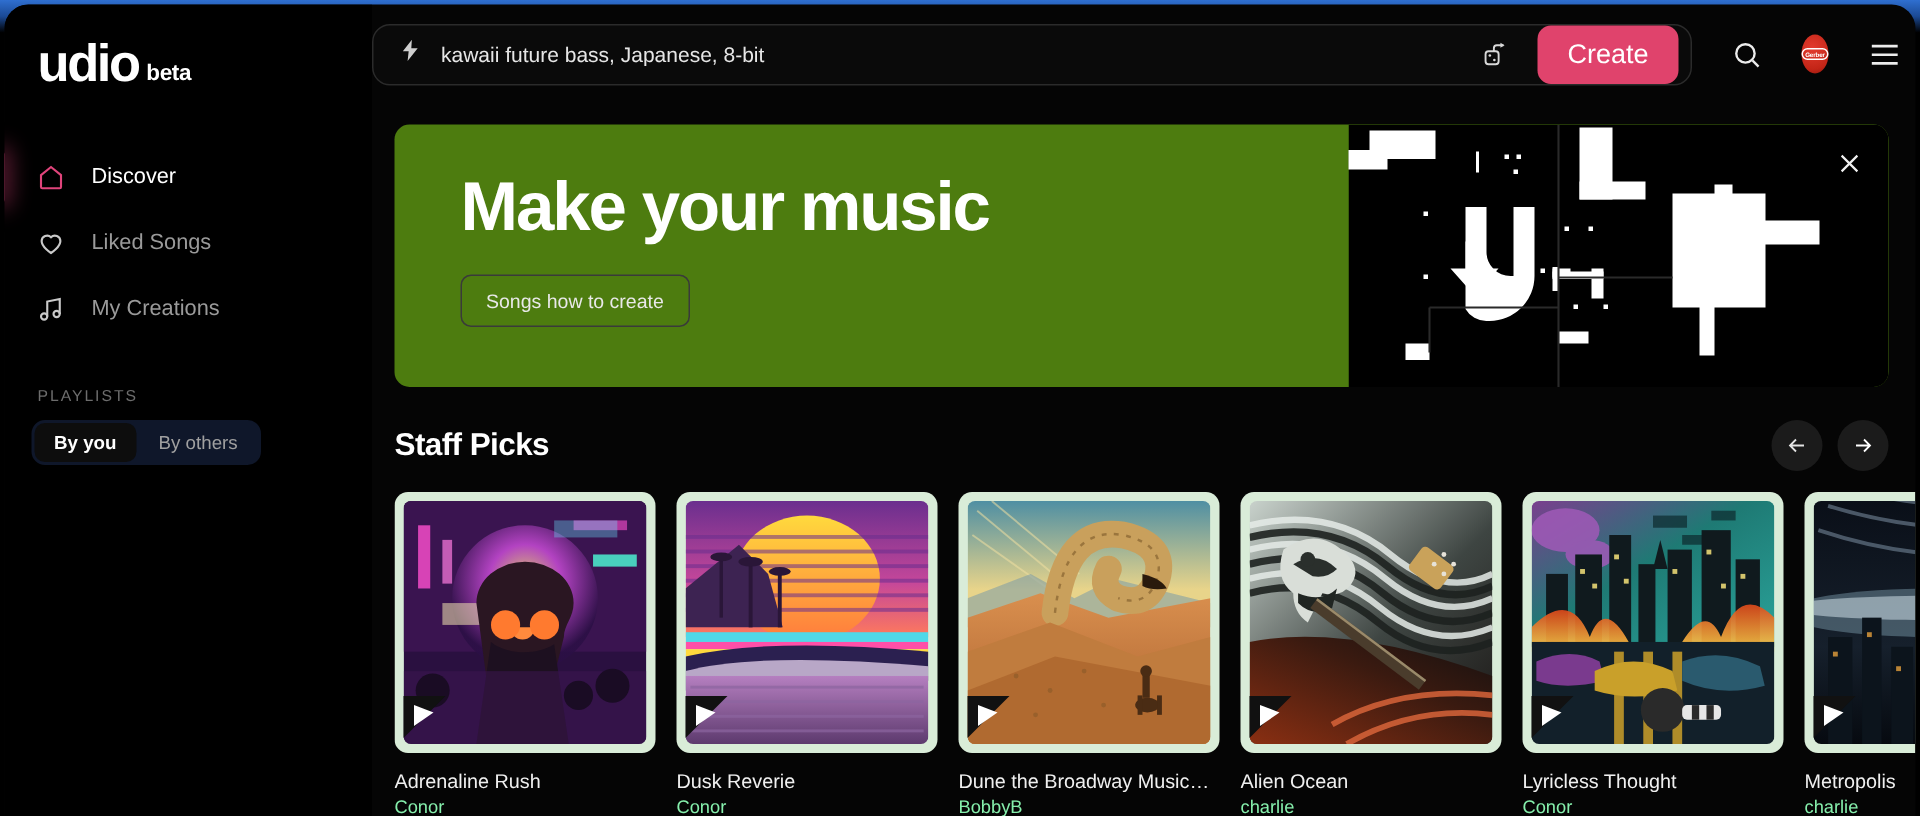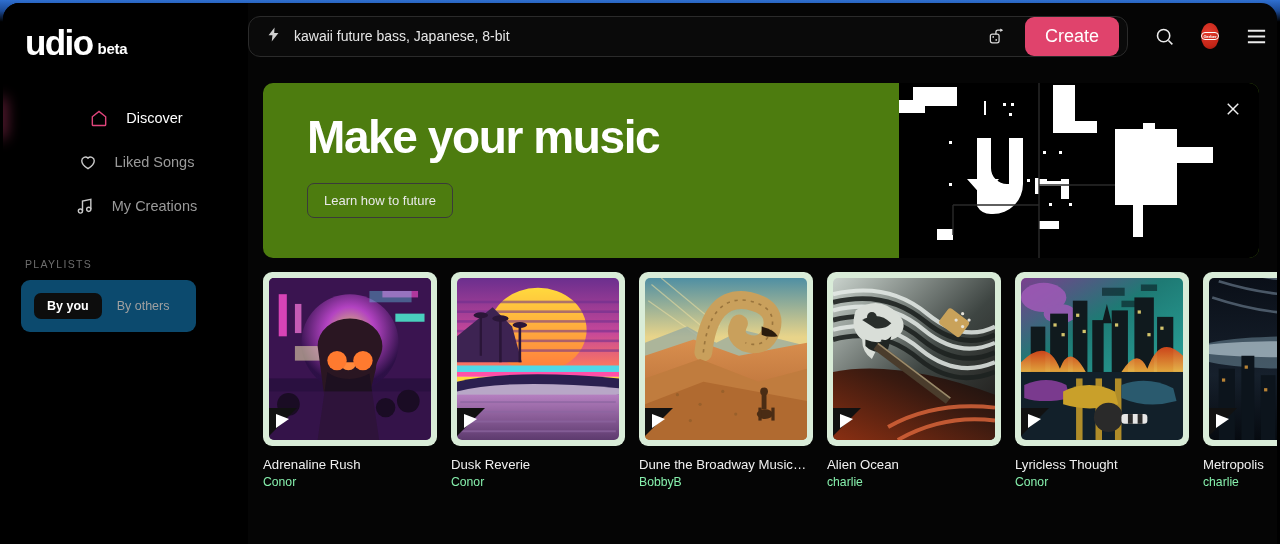--- a/index.html
+++ b/index.html
@@ -37,39 +37,39 @@
     font-size:35px; font-weight:700; letter-spacing:-1.6px;
     line-height:1; color:#fff;
   }
   .logo-beta { font-size:15px; font-weight:700; color:#fff; padding-bottom:3px; letter-spacing:-0.2px; }
 
   .nav { margin-top:36px; }
   .nav-item {
     display:flex; align-items:center; gap:16px;
     height:44px; padding-left:20px;
     color:#9a9a9a; font-size:14.5px;
-    position:relative; cursor:pointer;justify-content:center;
+    position:relative; cursor:pointer;
   }
   .nav-item .ico { width:22px; height:22px; display:flex; align-items:center; justify-content:center; }
   .nav-item.active { color:#fff; }
   .nav-item.active .ico svg { stroke:#e0447b; }
   .nav-item.active:before {
     content:""; position:absolute; left:-3px; top:4px;
     width:3px; height:36px; background:#e0447b; border-radius:0 3px 3px 0;
     box-shadow:0 0 14px 3px rgba(224,68,123,.55);
   }
   .nav-item .ico svg { stroke:#c9c9c9; fill:none; stroke-width:1.7; }
 
   .section-label {
     margin:30px 0 10px 22px;
     font-size:10.5px; letter-spacing:1.3px; color:#6d6d6d; font-weight:400;
   }
   .seg {
-    margin-left:18px; display:inline-flex; background:#0c4a6e;
-    border-radius:9px; padding:13px; gap:2px;
+    margin-left:18px; display:inline-flex; background:#0f172a;
+    border-radius:9px; padding:2px; gap:2px;
   }
   .seg-btn {
     font-size:12.5px; padding:6px 13px; border-radius:7px;
     color:#a0a0a0; cursor:pointer; border:none; background:transparent;
     font-family:inherit;
   }
   .seg-btn.on { background:#0d0d0d; color:#fff; font-weight:600; }
 
   
   #topbar {
@@ -246,21 +246,21 @@
             <path d="M3 6h18M3 12h18M3 18h18"></path>
           </svg>
       </span>
     </header>
 
     <main id="main">
 
       <section id="banner">
         <div id="banner-copy">
           <h1 id="banner-title">Make your music</h1>
-          <button id="banner-cta">Learn how to future</button>
+          <button id="banner-cta">Songs how to create</button>
         </div>
 
         <div id="banner-art">
           <svg viewBox="0 0 360 175" width="360" height="175">
             <rect width="360" height="175" fill="#000"></rect>
             <g fill="#fff">
               <rect x="14" y="4" width="44" height="19"></rect>
               <rect x="-4" y="17" width="30" height="13"></rect>
               <rect x="154" y="2" width="22" height="48"></rect>
               <rect x="154" y="38" width="44" height="12"></rect>
@@ -297,20 +297,35 @@
           </svg>
         </div>
 
         <span id="banner-close">
           <svg viewBox="0 0 24 24" width="18" height="18" stroke="#f0f0f0" stroke-width="1.9">
               <path d="M5 5l14 14M19 5L5 19"></path>
             </svg>
         </span>
       </section>
 
+      <div id="sec-head">
+        <h2 id="sec-title">Staff Picks</h2>
+        <div id="sec-nav">
+          <button class="round-btn">
+            <svg viewBox="0 0 24 24" width="16" height="16" fill="none" stroke="#e2e2e2" stroke-width="1.8">
+                <path d="M19 12H5M11 6l-6 6 6 6"></path>
+              </svg>
+          </button>
+          <button class="round-btn alt">
+            <svg viewBox="0 0 24 24" width="16" height="16" fill="none" stroke="#ffffff" stroke-width="1.8">
+                <path d="M5 12h14M13 6l6 6-6 6"></path>
+              </svg>
+          </button>
+        </div>
+      </div>
 
       <div id="carousel">
           <div class="card">
             <div class="art-frame">
               <div class="art">
   <svg viewBox="0 0 100 100" preserveAspectRatio="none">
     <defs>
                     <radialGradient id="np1" cx="50%" cy="38%" r="55%">
                       <stop offset="0%" stop-color="#f7e96b"></stop>
                       <stop offset="45%" stop-color="#c84bd6"></stop>

